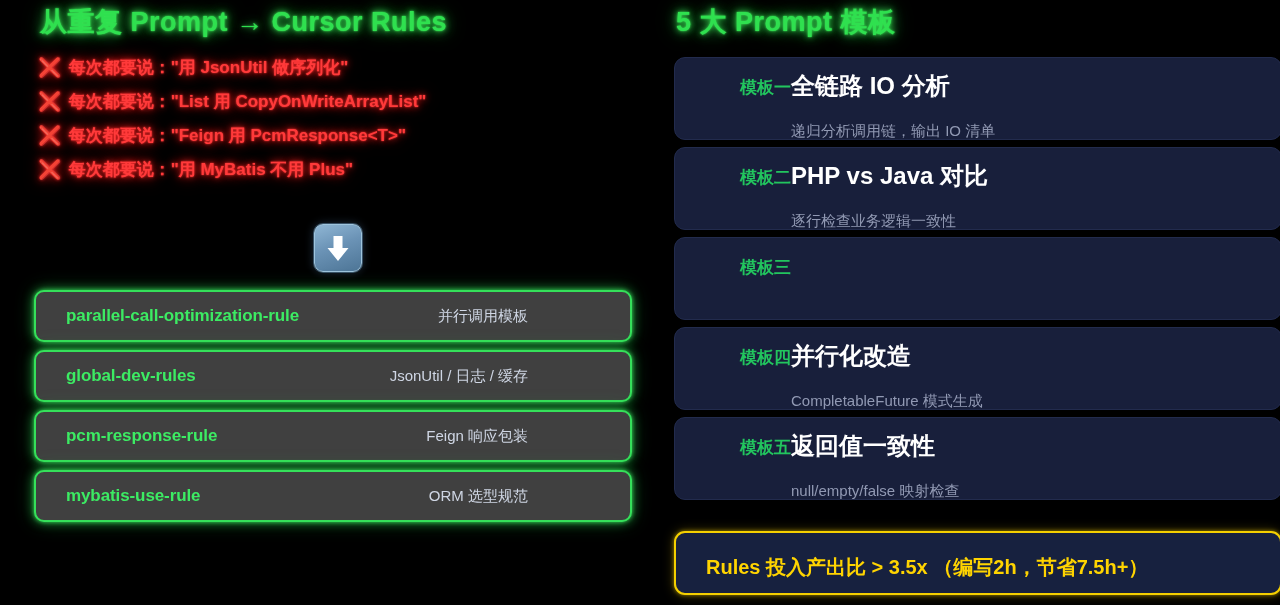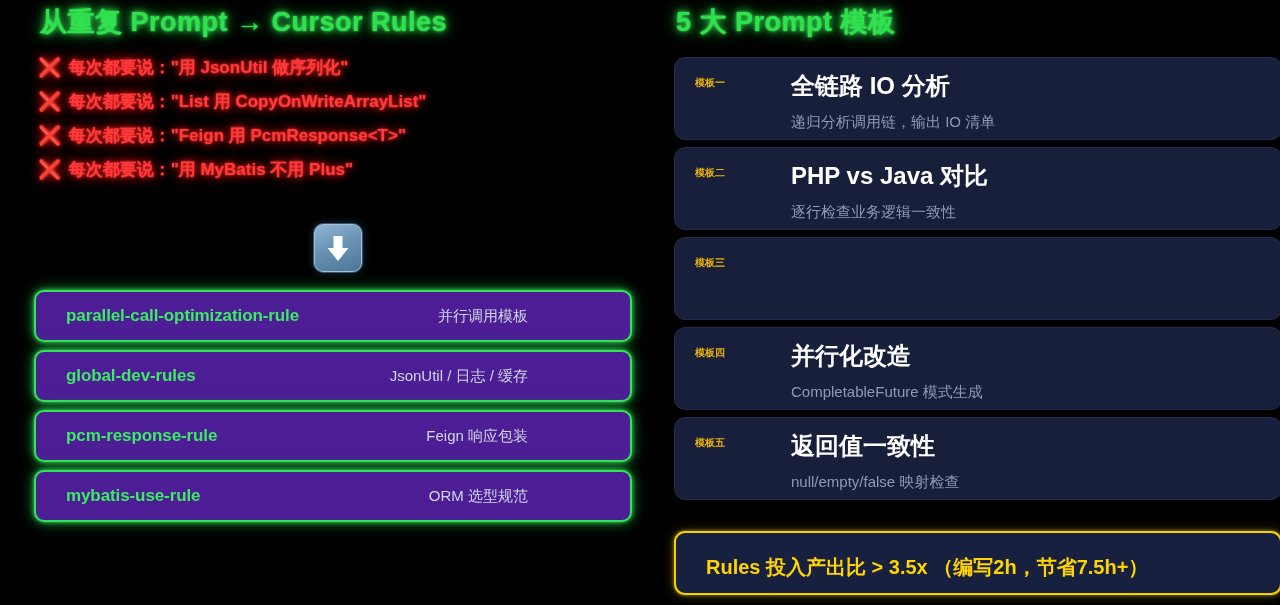--- a/index.html
+++ b/index.html
@@ -120,21 +120,21 @@
     top: 290px;
     width: 598px;
   }
 
   .rule-card {
     position: relative;
     height: 52px;
     margin-bottom: 8px;
     border: 2px solid #35e05a;
     border-radius: 10px;
-    background: #4c1d95;
+    background: #404040;
     display: flex;
     align-items: center;
     padding: 0 24px 0 30px;
     box-shadow:
       0 0 4px rgba(53,224,90,0.85),
       0 0 11px rgba(53,224,90,0.55),
       0 0 20px rgba(40,210,80,0.30);
   }
 
   .rule-name {
@@ -193,39 +193,40 @@
     border-radius: 11px;
     background: #181f3b;
     border: 1px solid #222b4d;
     display: flex;
     align-items: flex-start;
     padding: 14px 18px 0 20px;
   }
 
   .tpl-badge {
     flex: 0 0 96px;
-    font-size: 10px;
-    font-weight: 700;
-    color: #eab308;
+    font-size: 17px;
+    font-weight: 700;
+    color: #22c55e;
     padding-top: 4px;
     white-space: nowrap;
+    text-align: right;
   }
 
   .tpl-body { flex: 1 1 auto; min-width: 0; }
 
   .tpl-head {
     font-size: 24px;
     font-weight: 700;
     color: #ffffff;
     line-height: 1.15;
     white-space: nowrap;
   }
 
   .tpl-sub {
-    margin-top: 13px;
+    margin-top: 22px;
     font-size: 15px;
     color: #9199b3;
     white-space: nowrap;
   }
 
   .roi-box {
     position: absolute;
     left: 34px;
     top: 531px;
     width: 608px;

